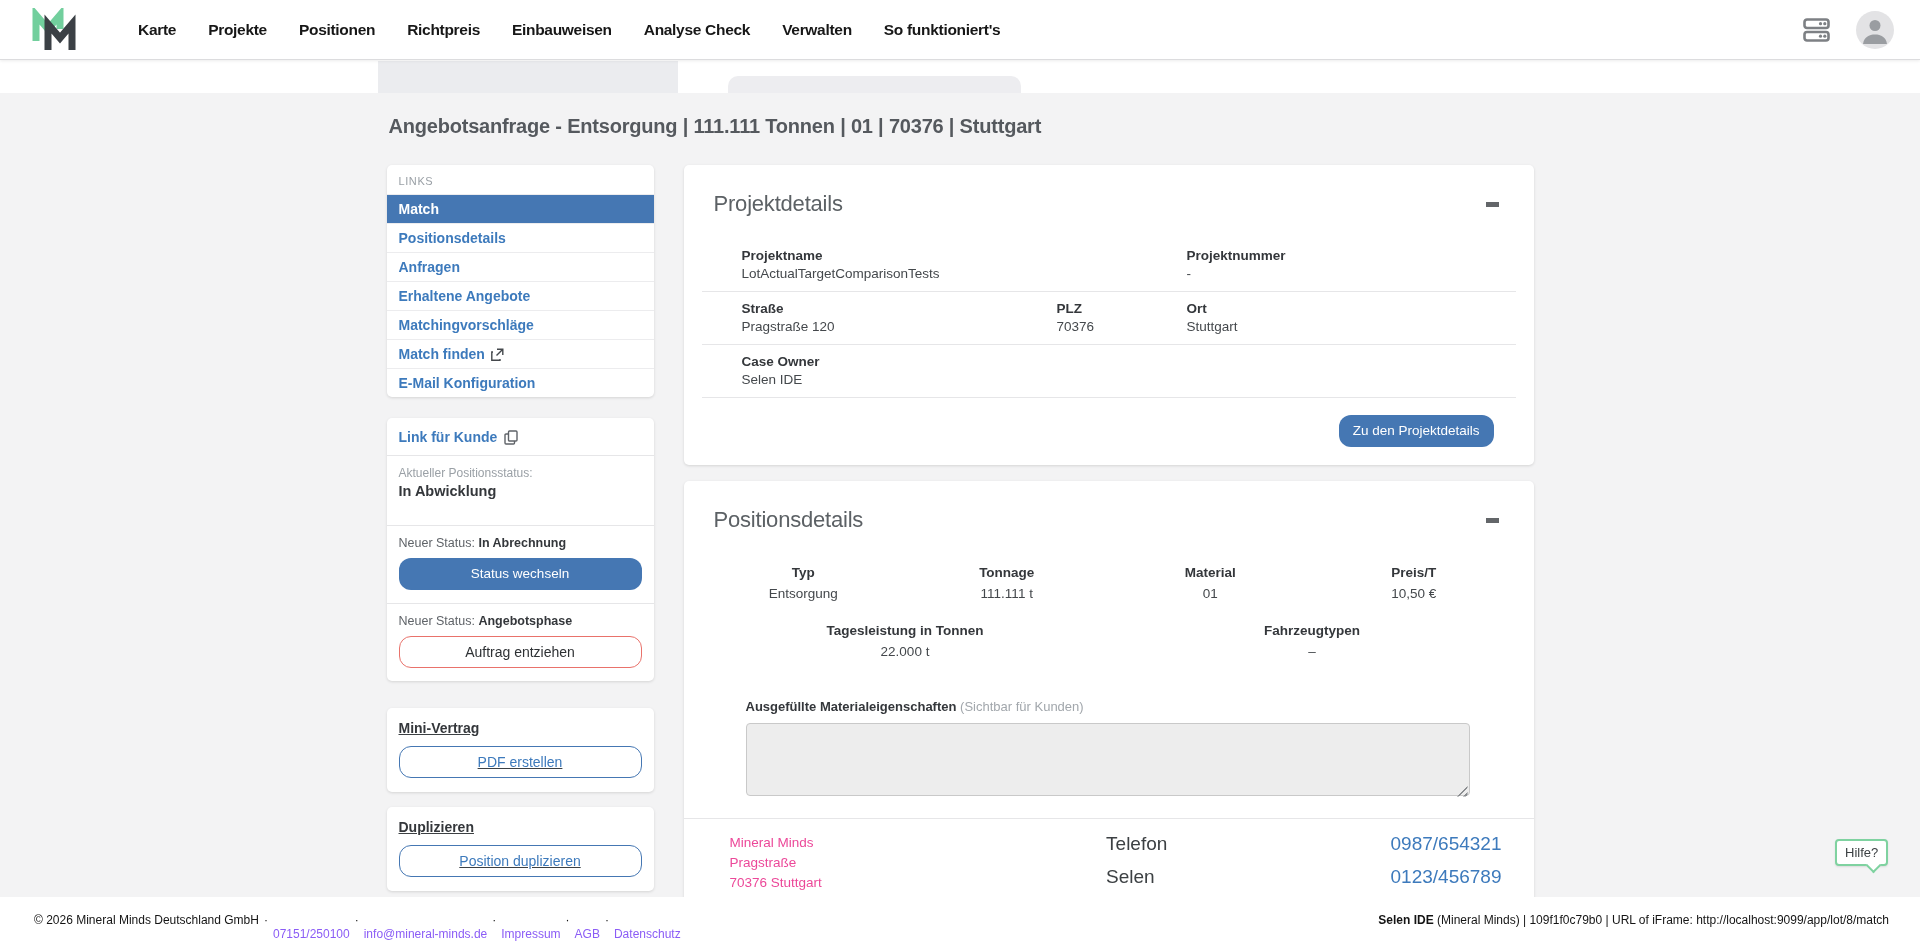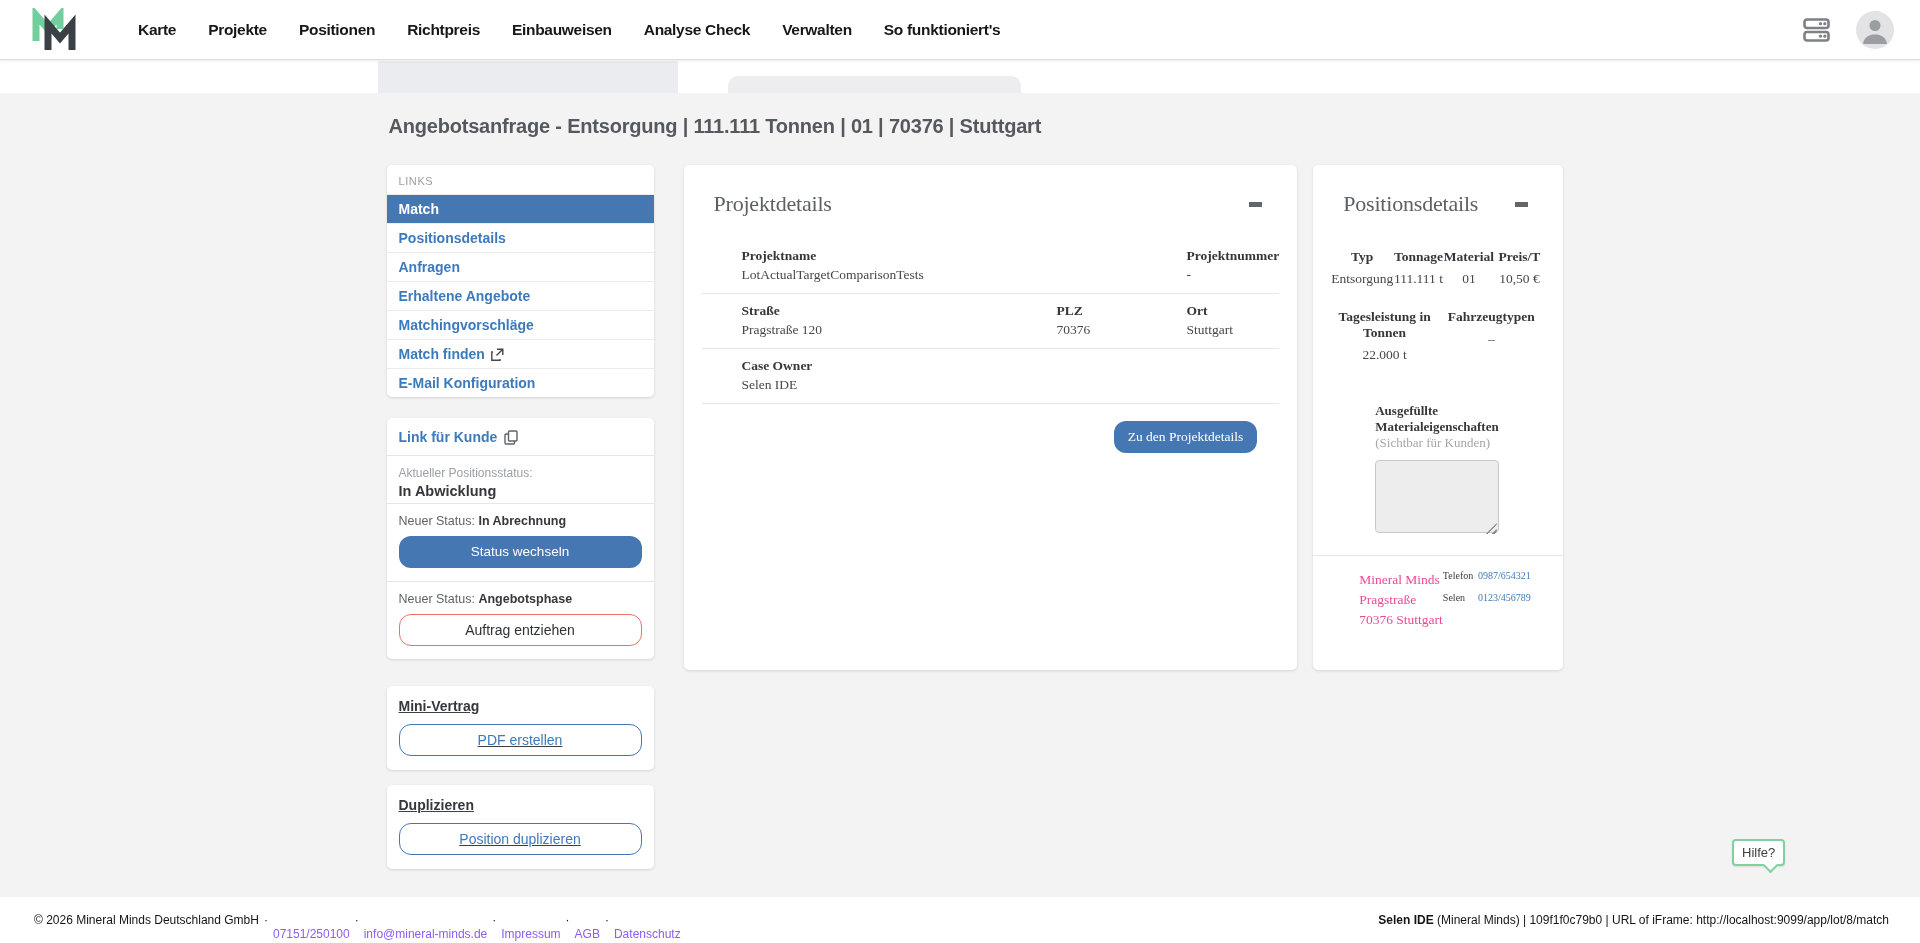--- a/index.html
+++ b/index.html
@@ -43,33 +43,33 @@
   .link-item {
     display:flex; align-items:center; gap:6px;
     font-size:14px; font-weight:700; color:#3d7abc; padding:6px 12px;
     border-top:1px solid #ececee; cursor:pointer; text-decoration:none;
   }
   .link-item.active { background:#4577b3; color:#fff; }
   .status-card { margin-top:21px; padding:11px 12px 13px 12px; }
   .customer-link { display:flex; align-items:center; gap:7px; font-size:14px; font-weight:700; color:#3d7abc; cursor:pointer; padding-bottom:10px; }
   .hr { border-top:1px solid #e6e6e8; margin:0 -12px; }
   .status-label { font-size:12px; color:#9aa0a6; margin-top:10px; }
-  .status-value { font-size:14.5px; font-weight:700; color:#34373b; margin:3px 0 4px 0; }
+  .status-value { font-size:14.5px; font-weight:700; color:#34373b; margin:3px 0 26px 0; }
   .next-line { font-size:12.5px; color:#5f6368; margin:10px 0 8px 0; }
   .next-line b { color:#34373b; }
   .btn { font-family:inherit; cursor:pointer; border-radius:12px; font-size:13.5px; line-height:1; }
   .btn-filled { background:#4577b3; color:#fff; border:none; padding:9px 14px; }
   .btn-block { display:block; width:100%; }
   .btn-danger { background:#fff; color:#2e3134; border:1.5px solid #e9726b; padding:8px 12px; font-size:14px; }
   .btn-outline { background:#fff; color:#3d7abc; border:1px solid #4577b3; padding:8px 12px; font-size:14px; font-weight:400; }
   .mini-card { margin-top:27px; padding:12px 12px 14px 12px;text-decoration:underline; }
   .mini-card + .mini-card { margin-top:15px; }
   .mini-title { font-size:14px; font-weight:700; color:#34373b; margin-bottom:10px; }
   
-  .main-col { flex:1; display:flex; flex-direction:row; gap:16px;font-family:Liberation Serif, serif; }
+  .main-col { flex:1; display:flex; flex-direction:column; gap:16px; }
   .detail-card { padding:26px 18px 18px 18px; position:relative; }
   .card-head { display:flex; justify-content:space-between; align-items:center; padding:0 12px; }
   .card-title { font-size:22px; color:#5c6165; letter-spacing:-0.2px; }
   .collapse-btn { width:22px; height:18px; border:none; background:transparent; cursor:pointer; position:relative; }
   .collapse-btn span { position:absolute; left:4px; top:7px; width:13px; height:5px; background:#636669; }
   .frows { margin-top:22px; }
   .frow { padding:9px 0 10px 40px; border-bottom:1px solid #e6e6e8; display:grid; grid-template-columns:315px 130px 1fr; }
   .fld-label { font-size:13.5px; font-weight:700; color:#34373b; margin-bottom:3px; }
   .fld-value { font-size:13.5px; color:#44484c; }
   .span2 { grid-column:1 / span 2; }
@@ -88,25 +88,25 @@
     border-radius:4px; resize:none; font-family:inherit; font-size:13px; padding:6px 8px; color:#3c4043;
   }
   .resize-grip {
     position:absolute; right:2px; bottom:3px; width:11px; height:11px; pointer-events:none;
     background:repeating-linear-gradient(135deg, transparent 0 3px, #8a8d90 3px 4.5px);
     clip-path:polygon(100% 0, 100% 100%, 0 100%);
   }
   .contact-divider { border-top:1px solid #e6e6e8; margin:18px -18px 0 -18px; }
   .contact { display:grid; grid-template-columns:1fr 1.05fr; padding:14px 14px 0 28px; }
   .contact-lines { font-size:13.5px; color:#ec4899; line-height:20px; }
-  .phone-row { display:flex; justify-content:space-between; font-size:10px; margin-bottom:11px; }
+  .phone-row { display:flex; justify-content:space-between; font-size:19px; margin-bottom:11px; }
   .phone-row .val { color:#3d7abc; cursor:pointer; }
   
   .help-bubble {
-    position:absolute; left:1732px; top:839px; z-index:8;
+    position:absolute; left:1835px; top:839px; z-index:8;
     background:#fff; border:2px solid #7fd2a0; border-radius:4px;
     padding:4px 8px; font-size:13px; color:#3c4043; cursor:pointer;
     box-shadow:0 1px 2px rgba(0,0,0,.1);
   }
   .help-tail {
     position:absolute; right:7px; bottom:-7px; width:11px; height:11px;
     background:#fff; border-right:2px solid #7fd2a0; border-bottom:2px solid #7fd2a0;
     transform:rotate(45deg);
   }
   

